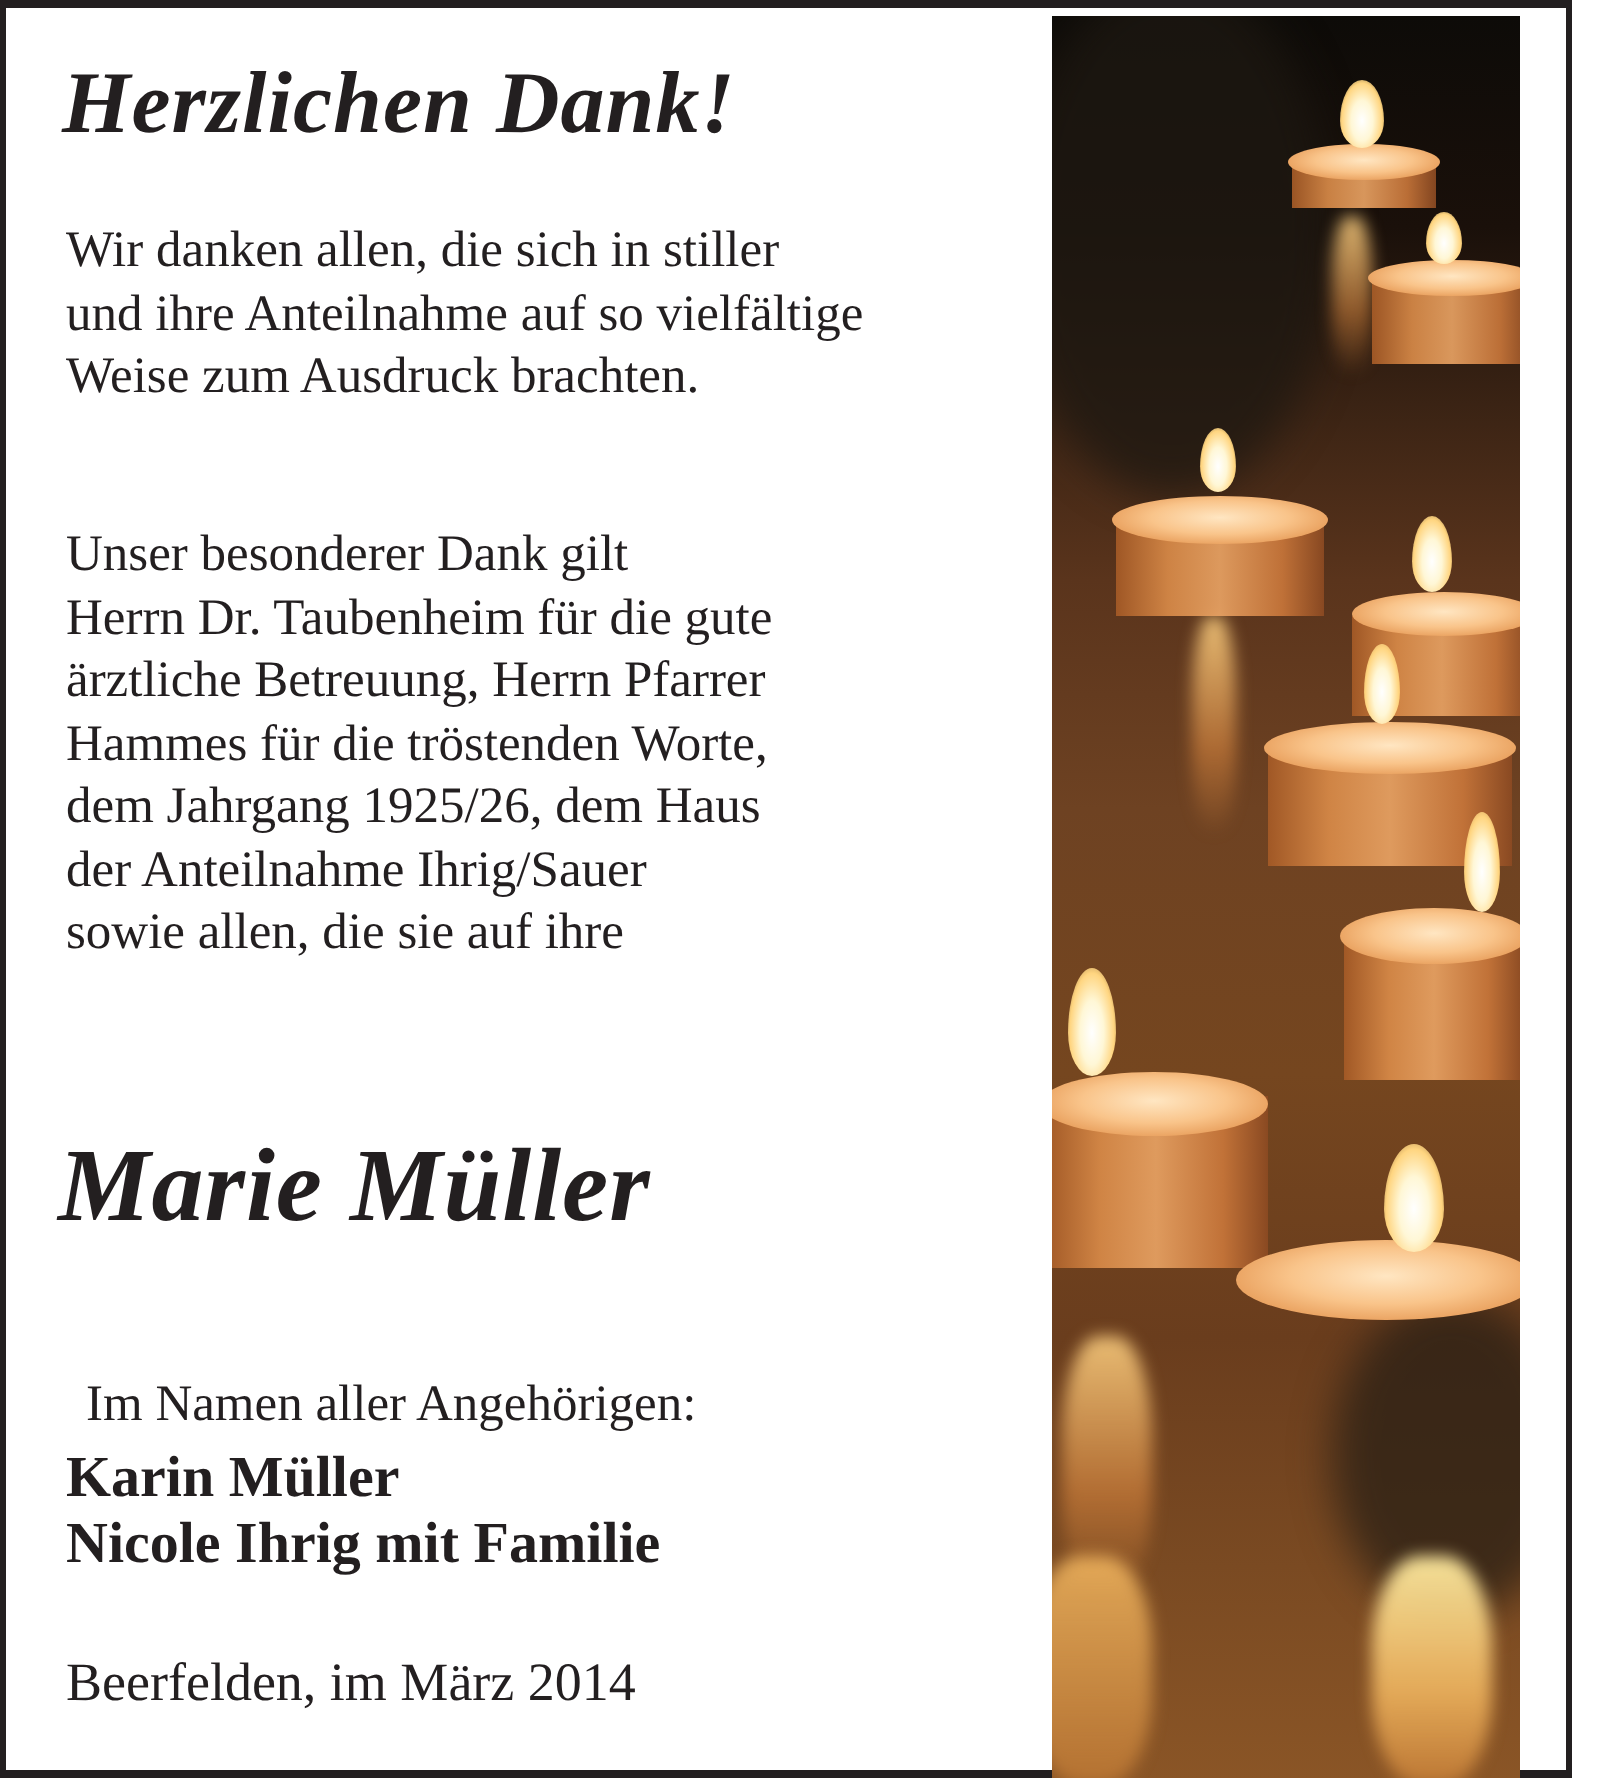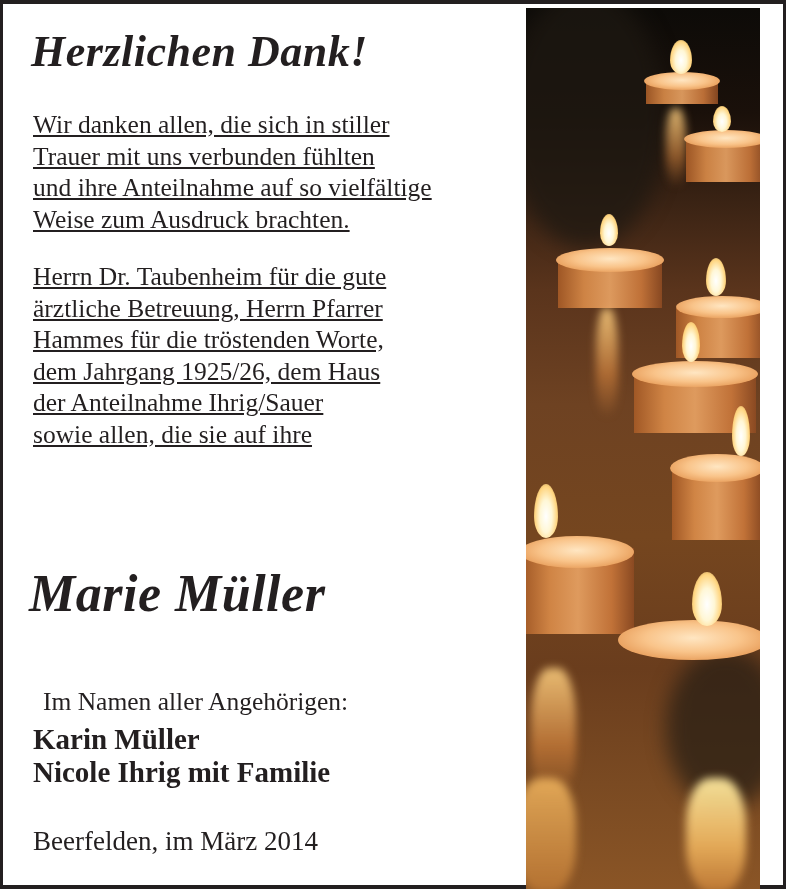--- a/index.html
+++ b/index.html
@@ -20,21 +20,21 @@
     }
     .heading {
       position: absolute; left: 0; top: 22px; margin: 0;
       font-family: "Liberation Serif", "DejaVu Serif", serif;
       font-style: italic; font-weight: bold;
       font-size: 44px; letter-spacing: 0.5px; white-space: nowrap;
     }
     .para {
       position: absolute; left: 2px; margin: 0;
       font-family: "Liberation Serif", "DejaVu Serif", serif;
-      font-size: 25.5px; line-height: 31.5px; text-decoration: underline;
+      font-size: 25.5px; line-height: 31.5px;
     }
     .para .line { display: block; white-space: nowrap; }
     .para1 { top: 105px; }
     .para2 { top: 257px; }
     .deceased {
       position: absolute; left: -2px; top: 560px; margin: 0;
       font-family: "Liberation Serif", "DejaVu Serif", serif;
       font-style: italic; font-weight: bold;
       font-size: 52px; letter-spacing: 0.5px; white-space: nowrap;
     }
@@ -88,26 +88,26 @@
 </head>
 <body>
 
 <div class="frame">
 
   <div class="text-col">
     <h1 class="heading">Herzlichen Dank!</h1>
 
     <p class="para para1">
       <span class="line">Wir danken allen, die sich in stiller</span>
-      <span class="line">Trauer mit uns verbunden fühlten</span>
       <span class="line">und ihre Anteilnahme auf so vielfältige</span>
       <span class="line">Weise zum Ausdruck brachten.</span>
     </p>
 
     <p class="para para2">
+      <span class="line">Unser besonderer Dank gilt</span>
       <span class="line">Herrn Dr. Taubenheim für die gute</span>
       <span class="line">ärztliche Betreuung, Herrn Pfarrer</span>
       <span class="line">Hammes für die tröstenden Worte,</span>
       <span class="line">dem Jahrgang 1925/26, dem Haus</span>
       <span class="line">der Anteilnahme Ihrig/Sauer</span>
       <span class="line">sowie allen, die sie auf ihre</span>
     </p>
 
     <h2 class="deceased">Marie Müller</h2>
 

